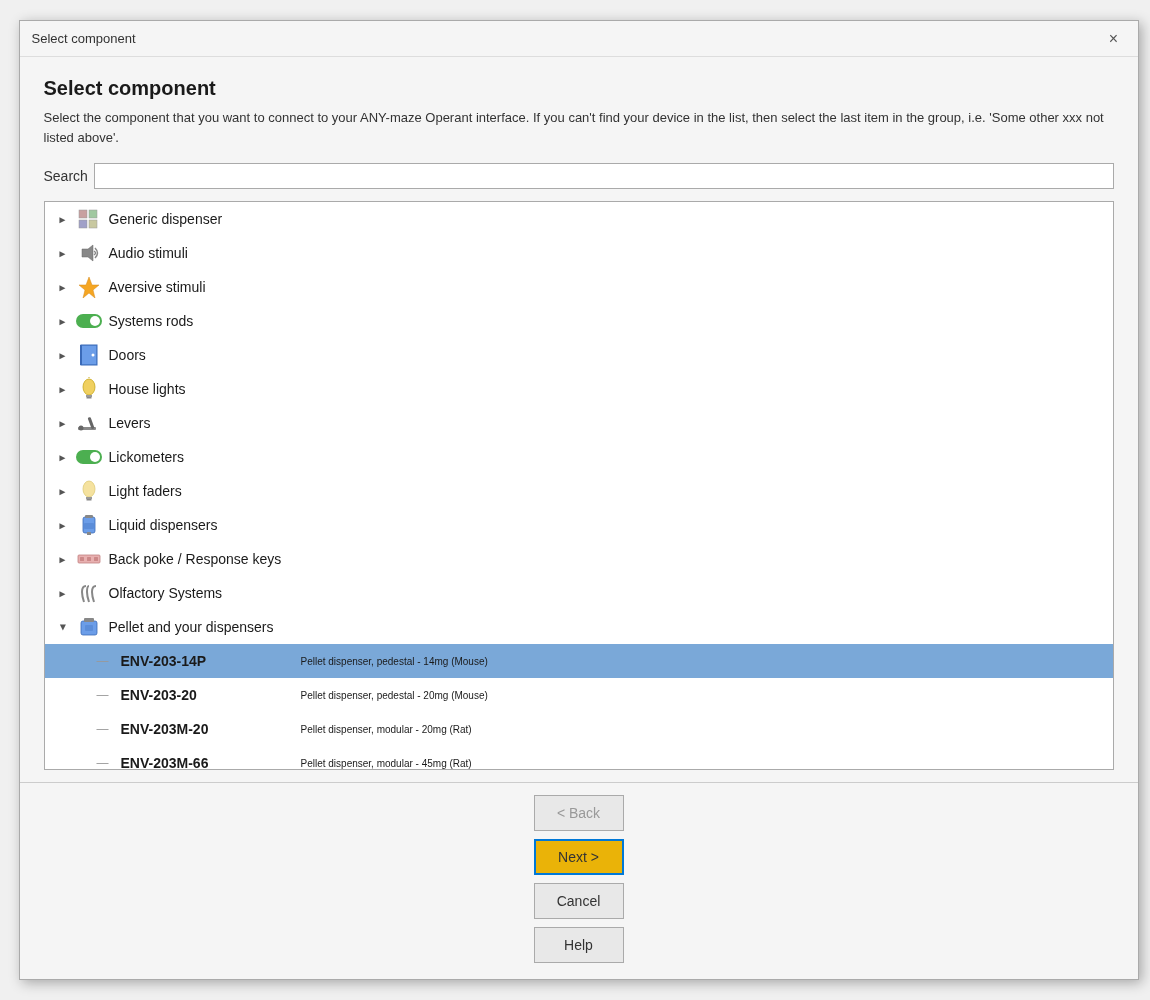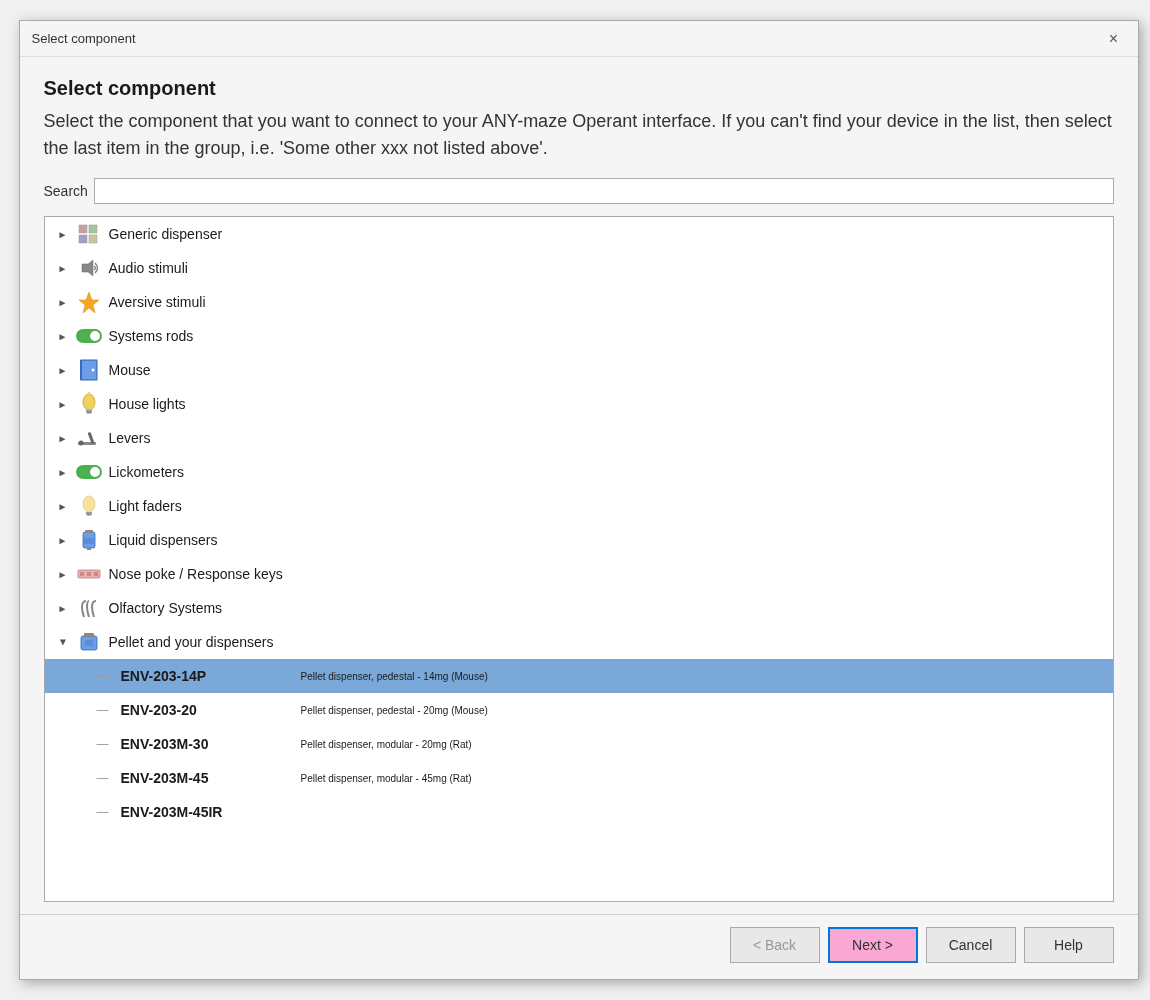--- a/index.html
+++ b/index.html
@@ -57,21 +57,21 @@
       flex-direction: column;
       overflow: hidden;
     }
     .page-title {
       font-size: 20px;
       font-weight: bold;
       color: #1a1a1a;
       margin-bottom: 8px;
     }
     .description {
-      font-size: 18px;
+      font-size: 13px;
       color: #333;
       line-height: 1.5;
       margin-bottom: 16px;
     }
     .search-row {
       display: flex;
       align-items: center;
       margin-bottom: 12px;
     }
     .search-label {
@@ -163,34 +163,35 @@
       height: 1px;
       background: #ccc;
       margin: 0 0 12px 0;
     }
     .footer {
       display: flex;
       justify-content: flex-end;
       align-items: center;
       padding: 0 24px 16px 24px;
       gap: 8px;
+      flex-direction: column;
     }
     .btn {
       height: 36px;
       min-width: 90px;
       border: 1px solid #aaa;
       background: #e8e8e8;
       font-size: 14px;
       cursor: pointer;
       padding: 0 16px;
       color: #333;
     }
     .btn.primary {
       border: 2px solid #0078d7;
-      background: #f9a8d4;
+      background: #eab308;
     }
     .btn:disabled { color: #999; cursor: default; }
 
     
     .toggle-icon {
       display: inline-flex;
       align-items: center;
       gap: 2px;
     }
     .toggle-track {
@@ -285,21 +286,21 @@
       <div class="tree-item group">
         <span class="chevron">►</span>
         <span class="item-icon">
           <svg width="20" height="22" viewBox="0 0 20 22">
             <rect x="2" y="1" width="16" height="20" fill="#5b8dd9" stroke="#3a6ab8" stroke-width="1"></rect>
             <rect x="3" y="2" width="14" height="18" fill="#6b9de8"></rect>
             <circle cx="14" cy="11" r="1.5" fill="#fff"></circle>
             <line x1="2" y1="1" x2="2" y2="21" stroke="#3a6ab8" stroke-width="2"></line>
           </svg>
         </span>
-        <span class="item-label">Mouse</span>
+        <span class="item-label">Doors</span>
       </div>
 
       <div class="tree-item group">
         <span class="chevron">►</span>
         <span class="item-icon">
           <svg width="22" height="24" viewBox="0 0 22 24">
             <ellipse cx="11" cy="10" rx="6" ry="8" fill="#f0d060" stroke="#c8a820" stroke-width="0.8"></ellipse>
             <rect x="8" y="18" width="6" height="2" fill="#999"></rect>
             <rect x="8.5" y="20" width="5" height="1.5" fill="#888"></rect>
             <line x1="11" y1="1" x2="11" y2="0" stroke="#c8a820" stroke-width="1"></line>
@@ -360,21 +361,21 @@
       <div class="tree-item group">
         <span class="chevron">►</span>
         <span class="item-icon">
           <svg width="24" height="18" viewBox="0 0 24 18">
             <rect x="1" y="5" width="22" height="8" rx="1" fill="#e8b0b0" stroke="#c08080" stroke-width="0.8"></rect>
             <rect x="3" y="7" width="4" height="4" rx="0.5" fill="#c88"></rect>
             <rect x="10" y="7" width="4" height="4" rx="0.5" fill="#c88"></rect>
             <rect x="17" y="7" width="4" height="4" rx="0.5" fill="#c88"></rect>
           </svg>
         </span>
-        <span class="item-label">Nose poke / Response keys</span>
+        <span class="item-label">Back poke / Response keys</span>
       </div>
 
       <div class="tree-item group">
         <span class="chevron">►</span>
         <span class="item-icon">
           <svg width="22" height="22" viewBox="0 0 22 22">
             <path d="M6,20 Q4,14 4,10 Q4,4 8,4" stroke="#888" stroke-width="2" fill="none"></path>
             <path d="M11,20 Q9,14 9,10 Q9,4 11,4" stroke="#888" stroke-width="2" fill="none"></path>
             <path d="M16,20 Q14,14 14,10 Q14,4 18,4" stroke="#888" stroke-width="2" fill="none"></path>
           </svg>
@@ -399,26 +400,26 @@
         <span class="leaf-code">ENV-203-14P</span>
         <span class="leaf-desc">Pellet dispenser, pedestal - 14mg (Mouse)</span>
       </div>
       <div class="leaf-item">
         <span class="leaf-dash">—</span>
         <span class="leaf-code">ENV-203-20</span>
         <span class="leaf-desc">Pellet dispenser, pedestal - 20mg (Mouse)</span>
       </div>
       <div class="leaf-item">
         <span class="leaf-dash">—</span>
-        <span class="leaf-code">ENV-203M-30</span>
+        <span class="leaf-code">ENV-203M-20</span>
         <span class="leaf-desc">Pellet dispenser, modular - 20mg (Rat)</span>
       </div>
       <div class="leaf-item">
         <span class="leaf-dash">—</span>
-        <span class="leaf-code">ENV-203M-45</span>
+        <span class="leaf-code">ENV-203M-66</span>
         <span class="leaf-desc">Pellet dispenser, modular - 45mg (Rat)</span>
       </div>
       <div class="leaf-item">
         <span class="leaf-dash">—</span>
         <span class="leaf-code">ENV-203M-45IR</span>
       </div>
 
     </div>
   </div>
 

